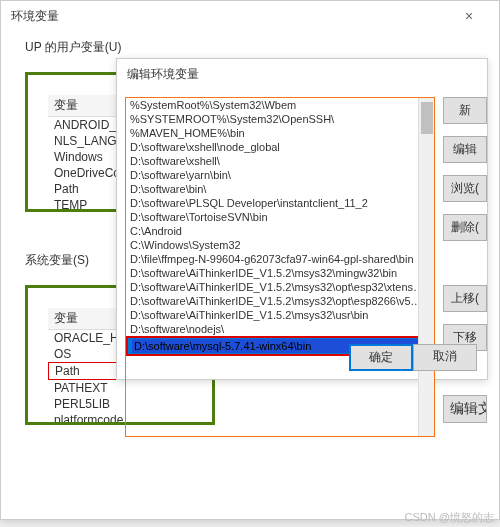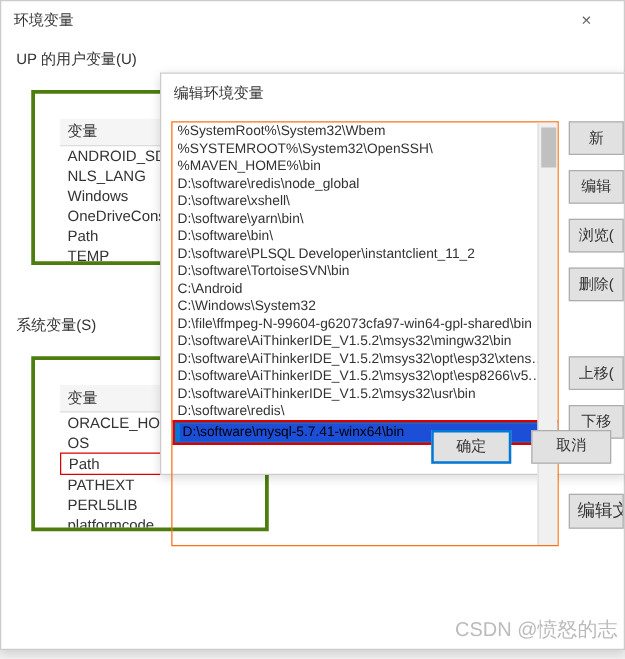--- a/index.html
+++ b/index.html
@@ -1,38 +1,38 @@
 <!DOCTYPE html>
 <html><head>
 <meta charset="utf-8">
 <style>
 *{box-sizing:border-box;margin:0;padding:0;font-family:"Microsoft YaHei","Segoe UI",sans-serif;font-size:12px;color:#333}
 body{background:#f0f0f0;width:500px;height:527px;overflow:hidden;position:relative}
 .win{position:absolute;background:#fff;border:1px solid #ccc;box-shadow:0 2px 8px rgba(0,0,0,.15)}
 .titlebar{height:30px;line-height:30px;padding:0 10px;display:flex;justify-content:space-between;align-items:center}
 .titlebar .close{width:40px;text-align:center;font-size:14px;color:#666}
-.group-label{margin:8px 0 4px 12px;color:#333}
+.group-label{margin:8px 0 4px 24px;color:#333}
 .listbox{border:3px solid #4d7c0f;background:#fff;margin:16px 0 6px 24px;padding:20px;overflow:hidden}
 .listbox .hdr{background:#f5f5f5;border-bottom:1px solid #ddd;padding:2px 6px}
 .listbox .row{padding:1px 6px;white-space:nowrap;overflow:hidden;text-overflow:ellipsis}
 .row.sel{border:1px solid #d00}
 .btn{background:#e1e1e1;border:1px solid #adadad;padding:4px 6px;text-align:center;white-space:nowrap;overflow:hidden}
-.editwin{left:128px;top:58px;width:372px;height:322px;z-index:2}
+.editwin{left:116px;top:58px;width:372px;height:322px;z-index:2}
 .edit-body{padding:8px 0 0 8px;position:relative;height:calc(100% - 30px)}
 .pathlist{border:1px solid #f97316;width:310px;height:340px;overflow:hidden;position:relative}
 .pathlist .prow{padding:1px 4px;white-space:nowrap;overflow:hidden;text-overflow:ellipsis;font-size:11px}
 .pathlist .pselected{background:#0078d7;color:#fff;border:2px solid #d00;border-right:none;display:flex;align-items:center}
 .pathlist .pselected input{background:#1d4ed8;color:#000;border:none;outline:none;font-size:11px;width:100%;padding:1px 2px}
 .scrollbar{position:absolute;right:0;top:0;width:16px;height:100%;background:#f0f0f0;border-left:1px solid #ddd}
 .scrollbar .thumb{position:absolute;top:4px;left:2px;width:12px;height:32px;background:#c0c0c0}
 .edit-btns{position:absolute;right:0;top:8px;display:flex;flex-direction:column;gap:12px;width:44px}
-.dlg-btns{position:absolute;bottom:8px;right:10px;display:flex;gap:16px}
+.dlg-btns{position:absolute;bottom:8px;right:10px;display:flex;gap:0}
 .dlg-btns .btn{width:64px;padding:3px}
 .dlg-btns .btn.primary{border:2px solid #0078d7}
-.watermark{position:absolute;bottom:12px;right:6px;color:#bbb;font-size:16px}
+.watermark{position:absolute;bottom:2px;right:6px;color:#bbb;font-size:11px}
 </style>
 </head>
 <body>
 
 <div class="win" style="left:0;top:0;width:500px;height:520px">
   <div class="titlebar">
     <span>环境变量</span>
     <span class="close">×</span>
   </div>
   <div>
@@ -69,34 +69,34 @@
 <div class="win editwin">
   <div class="titlebar">
     <span>编辑环境变量</span>
   </div>
   <div class="edit-body">
     <div class="pathlist">
       <div id="pathRows">
           <div class="prow">%SystemRoot%\System32\Wbem</div>
           <div class="prow">%SYSTEMROOT%\System32\OpenSSH\</div>
           <div class="prow">%MAVEN_HOME%\bin</div>
-          <div class="prow">D:\software\redis\node_global</div>
+          <div class="prow">D:\software\xshell\node_global</div>
           <div class="prow">D:\software\xshell\</div>
           <div class="prow">D:\software\yarn\bin\</div>
           <div class="prow">D:\software\bin\</div>
           <div class="prow">D:\software\PLSQL Developer\instantclient_11_2</div>
           <div class="prow">D:\software\TortoiseSVN\bin</div>
           <div class="prow">C:\Android</div>
           <div class="prow">C:\Windows\System32</div>
           <div class="prow">D:\file\ffmpeg-N-99604-g62073cfa97-win64-gpl-shared\bin</div>
           <div class="prow">D:\software\AiThinkerIDE_V1.5.2\msys32\mingw32\bin</div>
           <div class="prow">D:\software\AiThinkerIDE_V1.5.2\msys32\opt\esp32\xtensa-e...</div>
           <div class="prow">D:\software\AiThinkerIDE_V1.5.2\msys32\opt\esp8266\v5.2.0...</div>
           <div class="prow">D:\software\AiThinkerIDE_V1.5.2\msys32\usr\bin</div>
-          <div class="prow">D:\software\redis\</div>
+          <div class="prow">D:\software\nodejs\</div>
         </div>
       <div class="prow pselected">
         <input type="text" value="D:\software\mysql-5.7.41-winx64\bin" style="">
       </div>
       <div class="scrollbar">
           <div class="thumb"></div>
         </div>
     </div>
     <div class="edit-btns">
       <div class="btn">新</div>

